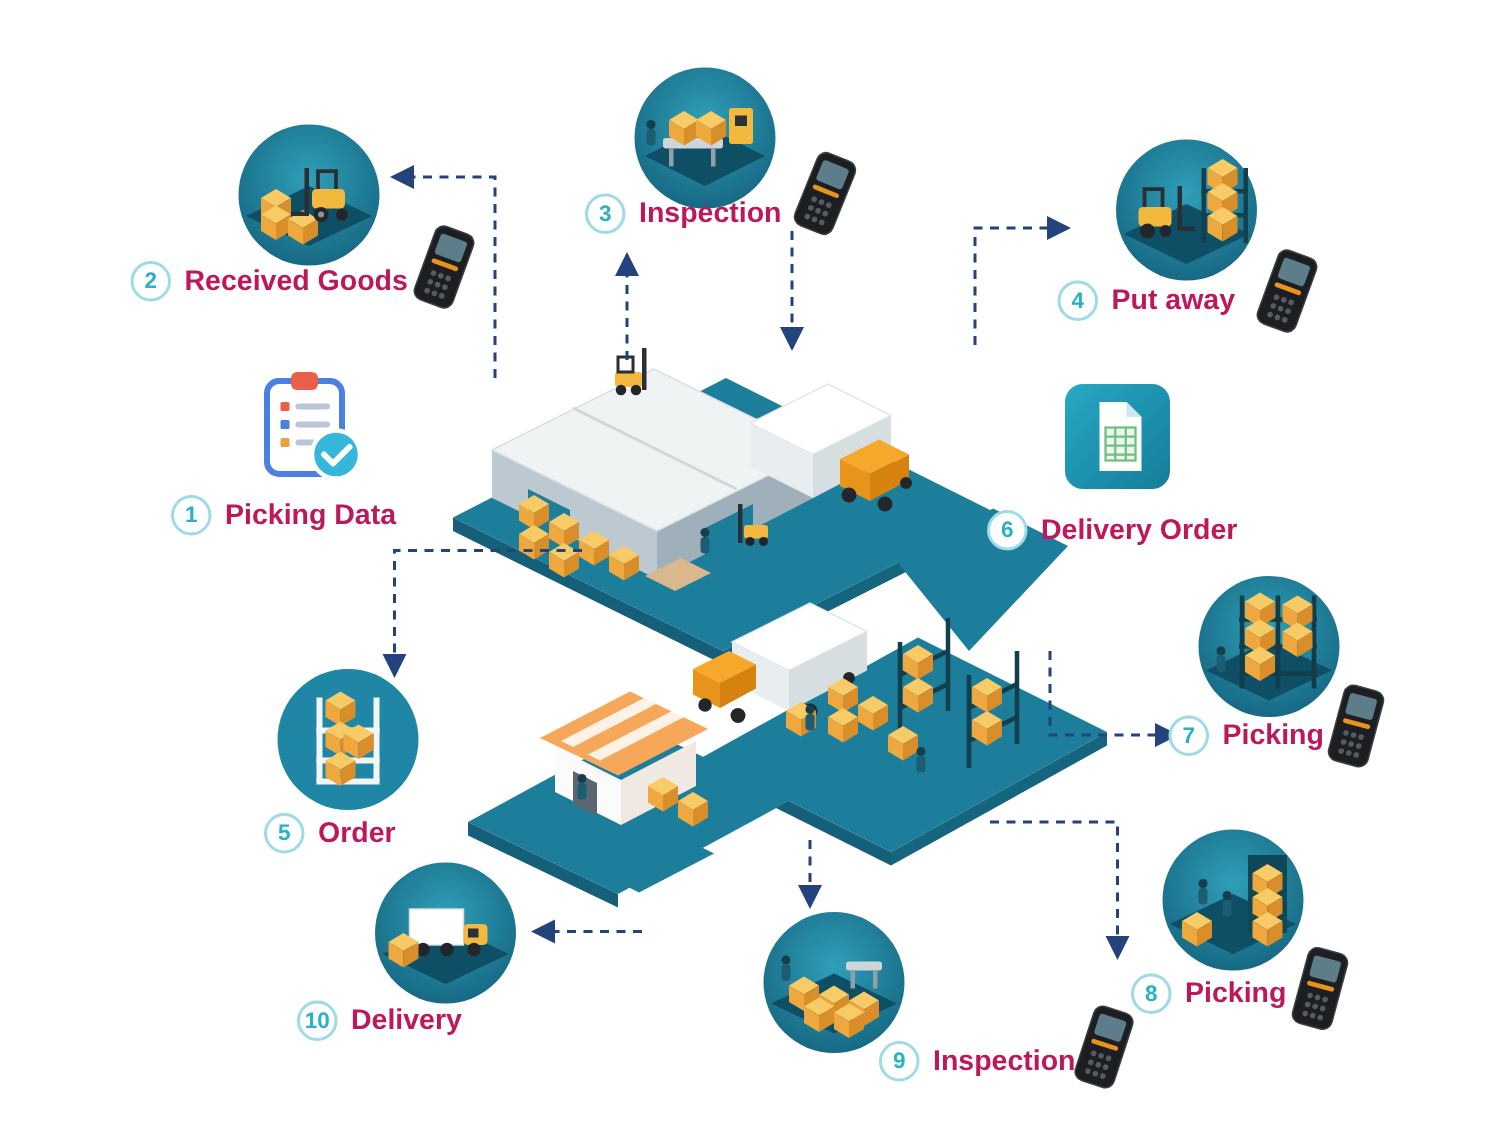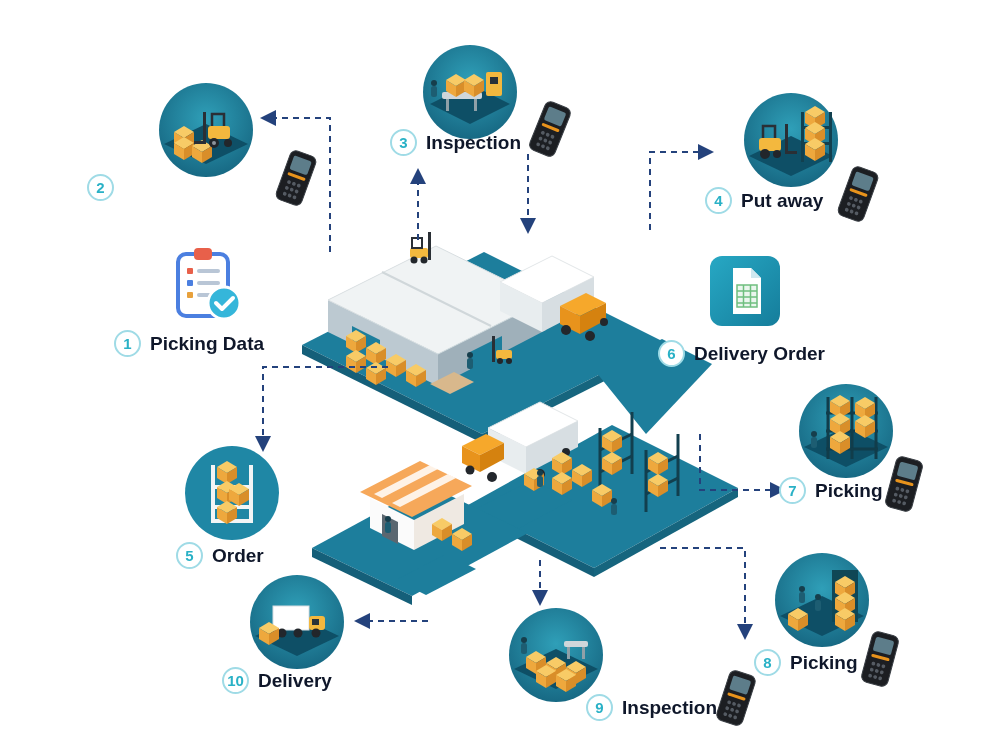--- a/index.html
+++ b/index.html
@@ -7,31 +7,31 @@
     width:1000px;height:750px;position:relative;background:#ffffff;
     font-family:"Liberation Sans",sans-serif;overflow:hidden;
   }
   #scene-svg{position:absolute;left:0;top:0;width:1000px;height:750px;}
   .caption{position:absolute;display:flex;align-items:center;gap:9px;white-space:nowrap;}
   .badge{
     min-width:27px;height:27px;border-radius:50%;border:2px solid #9fdbe6;background:#fff;
     color:#29b1c6;font-weight:bold;font-size:15px;display:flex;align-items:center;justify-content:center;
     box-sizing:border-box;padding:0 2px;
   }
-  .lbl{color:#0f172a;font-weight:bold;font-size:19px;}
+  .lbl{color:#be185d;font-weight:bold;font-size:19px;}
   .thumb{position:absolute;width:96px;height:96px;}
   .thumb svg{width:100%;height:100%;display:block;}
   .stepicon{position:absolute;}
   .pda{position:absolute;width:32px;height:56px;}
   .pda svg{width:100%;height:100%;display:block;}
 
   .cap1{left:114px;top:330px}.cap2{left:87px;top:174px}.cap3{left:390px;top:129px}
   .cap4{left:705px;top:187px}.cap5{left:176px;top:542px}.cap6{left:658px;top:340px}
   .cap7{left:779px;top:477px}.cap8{left:754px;top:649px}.cap9{left:586px;top:694px}
-  .cap10{left:222px;top:667px}
+  .cap10{left:198px;top:667px}
 
   .th2{left:158px;top:82px}.th3{left:422px;top:44px}.th4{left:743px;top:92px}
   .th5{left:184px;top:445px}.th7{left:798px;top:383px}.th8{left:774px;top:552px}
   .th9{left:508px;top:607px}.th10{left:249px;top:574px}
 
   .ic1{left:168px;top:246px;width:78px;height:78px}
   .ic6{left:709px;top:255px;width:72px;height:72px}
 
   .pda2{left:280px;top:150px;transform:rotate(20deg)}
   .pda3{left:534px;top:101px;transform:rotate(22deg)}
@@ -346,20 +346,21 @@
     <path d="M28 36 h20 M28 42 h20 M28 48 h20 M34.5 30 v22 M41.5 30 v22" stroke="#6fbf7f" stroke-width="1.5"></path>
   </svg>
 </div>
 
 <div class="caption cap1">
   <span class="badge">1</span>
   <span class="lbl">Picking Data</span>
 </div>
 <div class="caption cap2">
   <span class="badge">2</span>
+  <span class="lbl">Received Goods</span>
 </div>
 <div class="caption cap3">
   <span class="badge">3</span>
   <span class="lbl">Inspection</span>
 </div>
 <div class="caption cap4">
   <span class="badge">4</span>
   <span class="lbl">Put away</span>
 </div>
 <div class="caption cap5">

